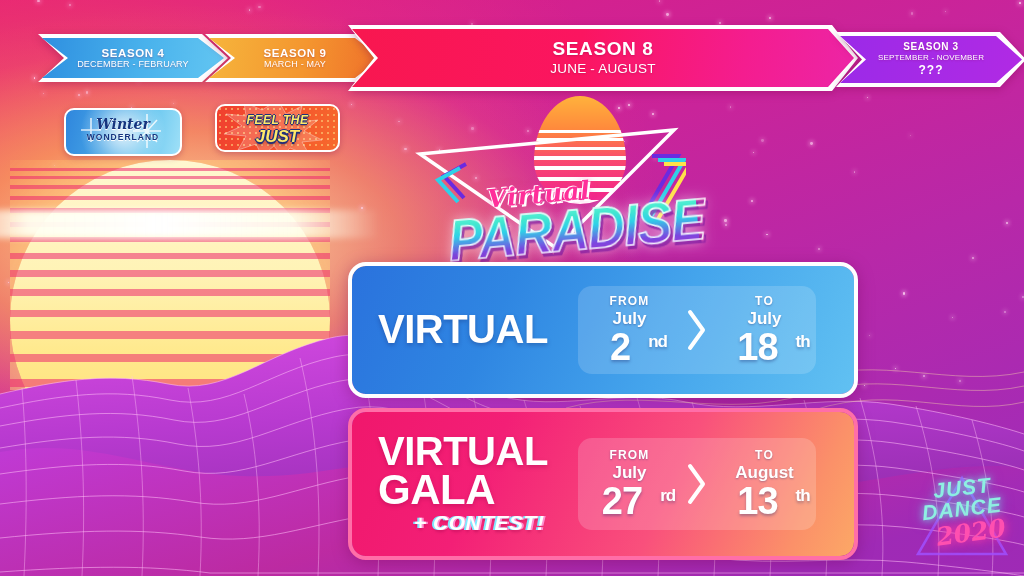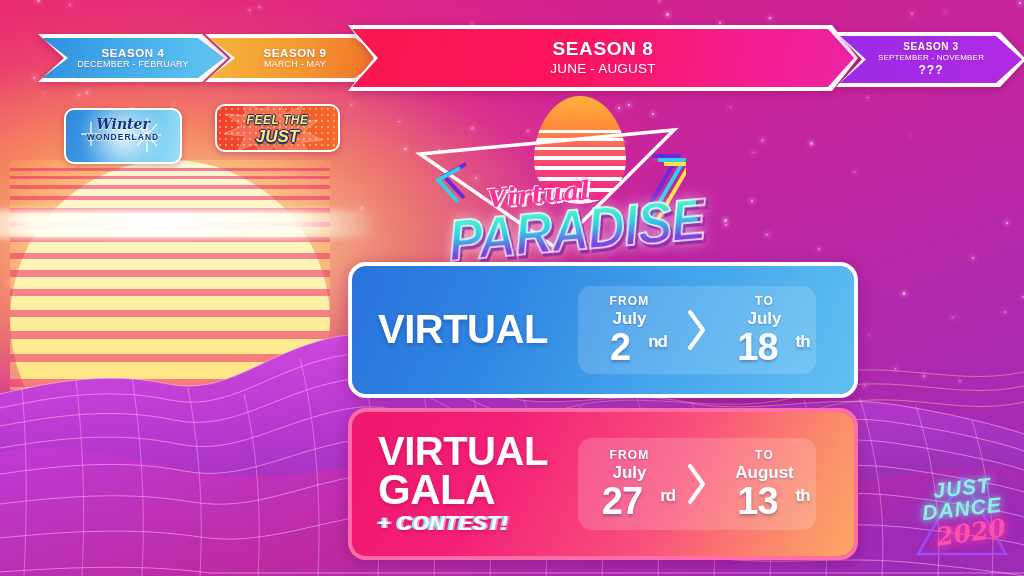--- a/index.html
+++ b/index.html
@@ -83,21 +83,21 @@
   #s1 .s-range, #s2 .s-range { font-size:9px; }
   #s3 .s-name { font-size:19px; }
   #s3 .s-range { font-size:13.5px; margin-top:2px; }
   #s4 .s-name { font-size:10px; }
   #s4 .s-range { font-size:8px; }
   #s4 .s-extra { font-size:12px; margin-top:1px; }
 
   
   .badge { position:absolute; border-radius:10px; overflow:hidden;
            border:2.5px solid #fff; box-shadow:0 2px 6px rgba(120,0,70,.3); }
-  #badge1 { left:64px; top:108px; width:118px; height:56px;
+  #badge1 { left:64px; top:108px; width:118px; height:48px;
             background:linear-gradient(105deg,#2f86dd 0%, #48a7e6 40%, #6cc8f0 70%, #9fe0f7 100%); }
   #badge2 { left:215px; top:104px; width:125px; height:48px;
             background:linear-gradient(105deg,#f0402f 0%, #f4512d 50%, #f76a2c 100%); }
   .badge .glowblob { position:absolute; left:50%; top:50%; width:86px; height:86px;
       transform:translate(-50%,-50%); border-radius:50%;
       background:radial-gradient(circle, rgba(255,255,255,.85) 0%, rgba(255,255,255,.25) 45%, rgba(255,255,255,0) 70%); }
   .badge .dots { position:absolute; inset:0;
       background-image:radial-gradient(rgba(255,220,130,.55) 1px, transparent 1.2px);
       background-size:6px 6px; }
   .badge-t1 { position:absolute; left:0; right:0; top:6px; text-align:center;
@@ -149,21 +149,21 @@
 
   .card-title { position:relative; z-index:2; width:226px; padding-left:26px; color:#fff; }
   .ct-l1, .ct-l2 { font-weight:bold; letter-spacing:-0.5px; line-height:.93;
       text-shadow:0 2px 4px rgba(20,40,110,.35); }
   #card-party .ct-l1 { font-size:40px; }
   #card-party .ct-l2 { font-size:40px; }
   #card-gala .ct-l1 { font-size:40px; text-shadow:0 2px 4px rgba(150,0,70,.35); }
   #card-gala .ct-l2 { font-size:42px; text-shadow:0 2px 4px rgba(150,0,70,.35); }
   .ct-l3 { margin-top:2px; font-style:italic; font-weight:bold; font-size:21px;
       letter-spacing:0.5px; color:#fff;
-      text-shadow:-2px 0 #7fe8ff, 2px 0 #ff8fd0, 0 2px 3px rgba(150,0,70,.4); }
+      text-shadow:-2px 0 #7fe8ff, 2px 0 #ff8fd0, 0 2px 3px rgba(150,0,70,.4);margin-left:36px; }
 
   .date-box { position:relative; z-index:2; display:flex; align-items:center;
       border-radius:14px; height:88px; }
   #card-party .date-box { width:238px; background:rgba(255,255,255,.16); }
   #card-gala  .date-box { width:238px; height:92px; background:rgba(255,255,255,.18); }
   .date-col { flex:1; text-align:center; color:#fff; }
   .dc-label { font-weight:bold; font-size:12px; letter-spacing:1.2px;
       text-shadow:0 1px 2px rgba(30,40,110,.35); }
   .dc-month { font-weight:bold; font-size:17px; margin-top:1px;
       text-shadow:0 1px 2px rgba(30,40,110,.35); }

